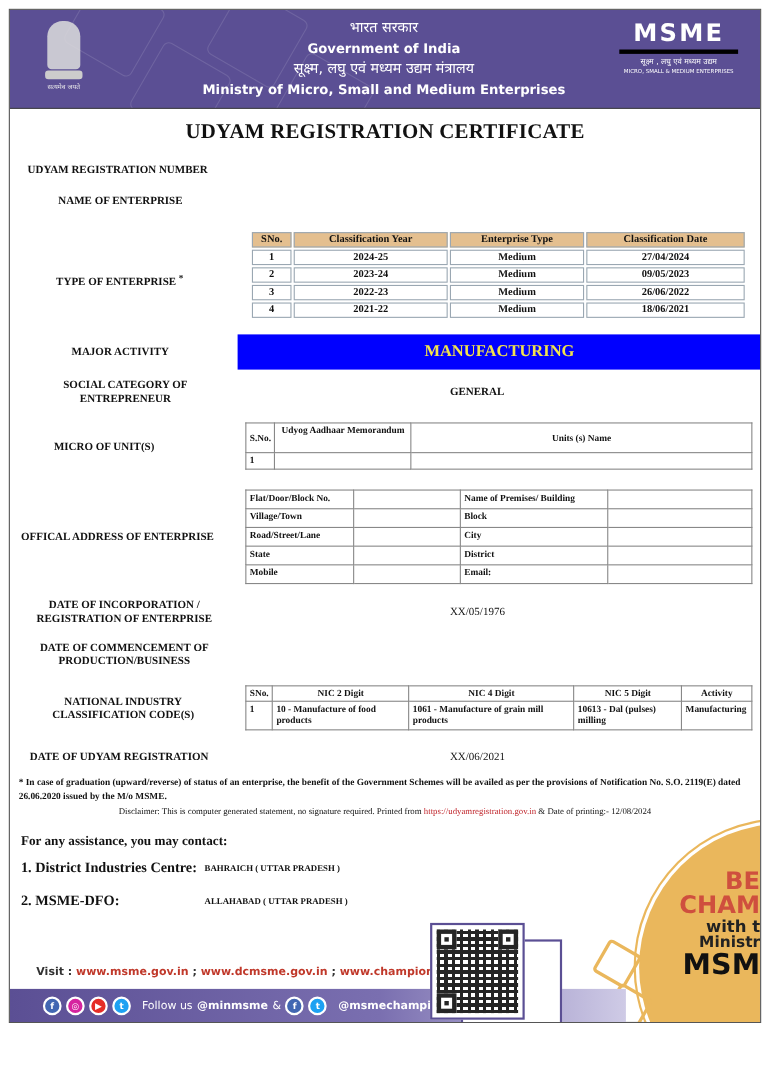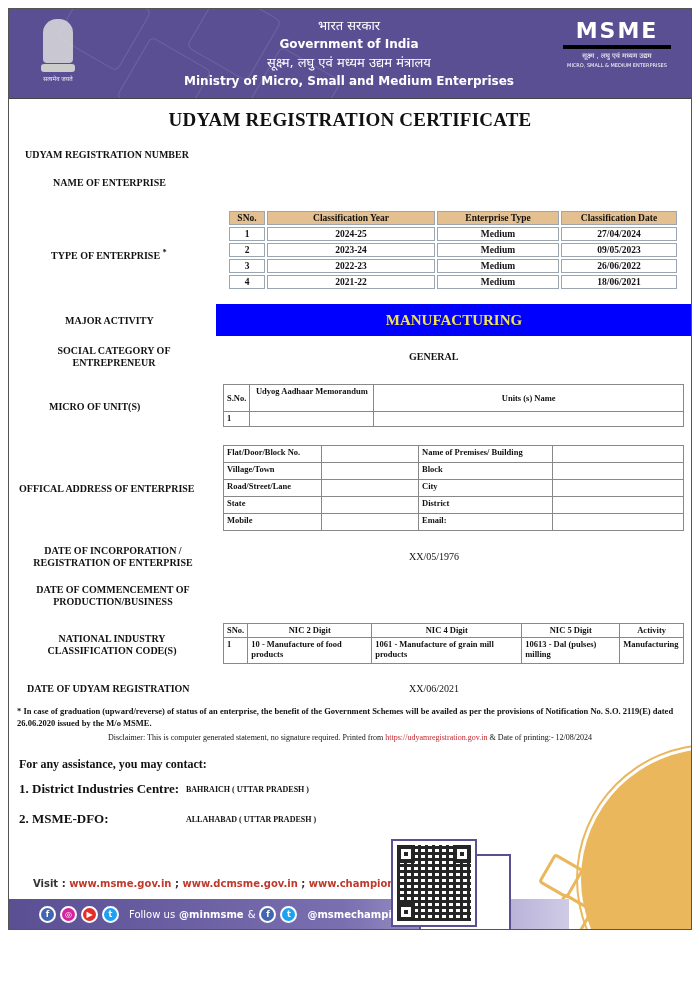--- a/index.html
+++ b/index.html
@@ -94,21 +94,21 @@
 
   <div class="lbl" style="left:16px;top:140px;">UDYAM REGISTRATION NUMBER</div>
   <div class="lbl" style="left:44px;top:168px;">NAME OF ENTERPRISE</div>
 
   <div class="lbl" style="left:42px;top:238px;"><span>TYPE OF ENTERPRISE</span> <sup>*</sup></div>
 
   <table class="cls">
     <thead>
         <tr>
       <th style="width:36px">SNo.</th>
-      <th style="width:168px">Classification Year</th>
+      <th style="width:140px">Classification Year</th>
       <th style="width:122px">Enterprise Type</th>
       <th>Classification Date</th>
     </tr>
       </thead>
     <tbody>
       <tr>
           <td>1</td>
           <td>2024-25</td>
           <td>Medium</td>
           <td>27/04/2024</td>
@@ -227,20 +227,27 @@
 
   <div class="assist">For any assistance, you may contact:</div>
   <div class="contact-label" style="top:772px;">1. District Industries Centre:</div>
   <div class="contact-val" style="top:776px;">BAHRAICH ( UTTAR PRADESH )</div>
   <div class="contact-label" style="top:802px;">2. MSME-DFO:</div>
   <div class="contact-val" style="top:806px;">ALLAHABAD ( UTTAR PRADESH )</div>
 
   <div class="champ"></div>
   <div class="hexo" style="left:535px;top:850px;"></div>
   <div class="hexo" style="left:545px;top:890px;"></div>
+  <div class="champ-text">
+    <div class="be">BE</div>
+    <div class="cham">CHAM</div>
+    <div class="with">with t</div>
+    <div class="min">Ministr</div>
+    <div class="msm">MSM</div>
+  </div>
 
   <div class="visit">
     <span>Visit : </span><span class="u">www.msme.gov.in</span><span> ; </span><span class="u">www.dcmsme.gov.in</span><span> ; </span><span class="u">www.champions.gov.in</span>
   </div>
 
   <div class="follow-bar">
     <span class="soc fb">f</span>
     <span class="soc ig">◎</span>
     <span class="soc yt">▶</span>
     <span class="soc tw">t</span>

